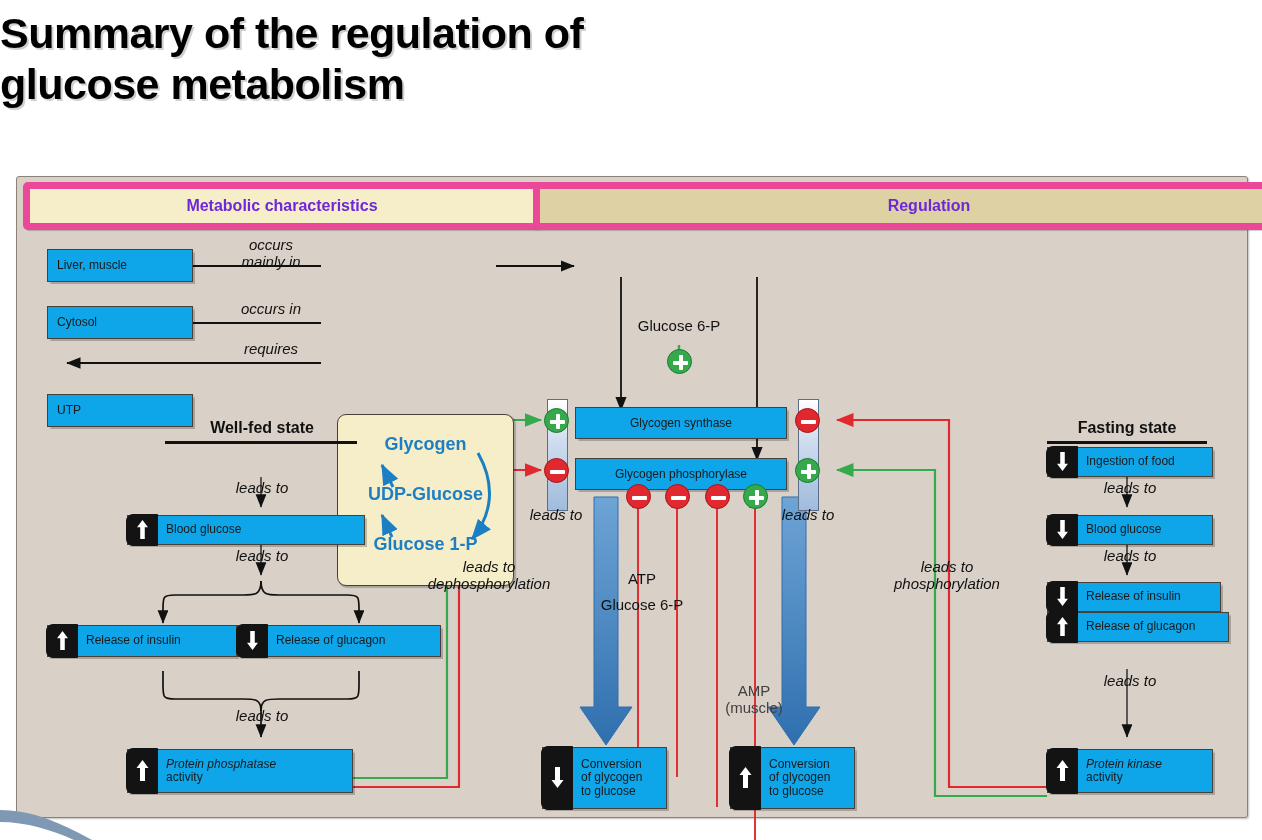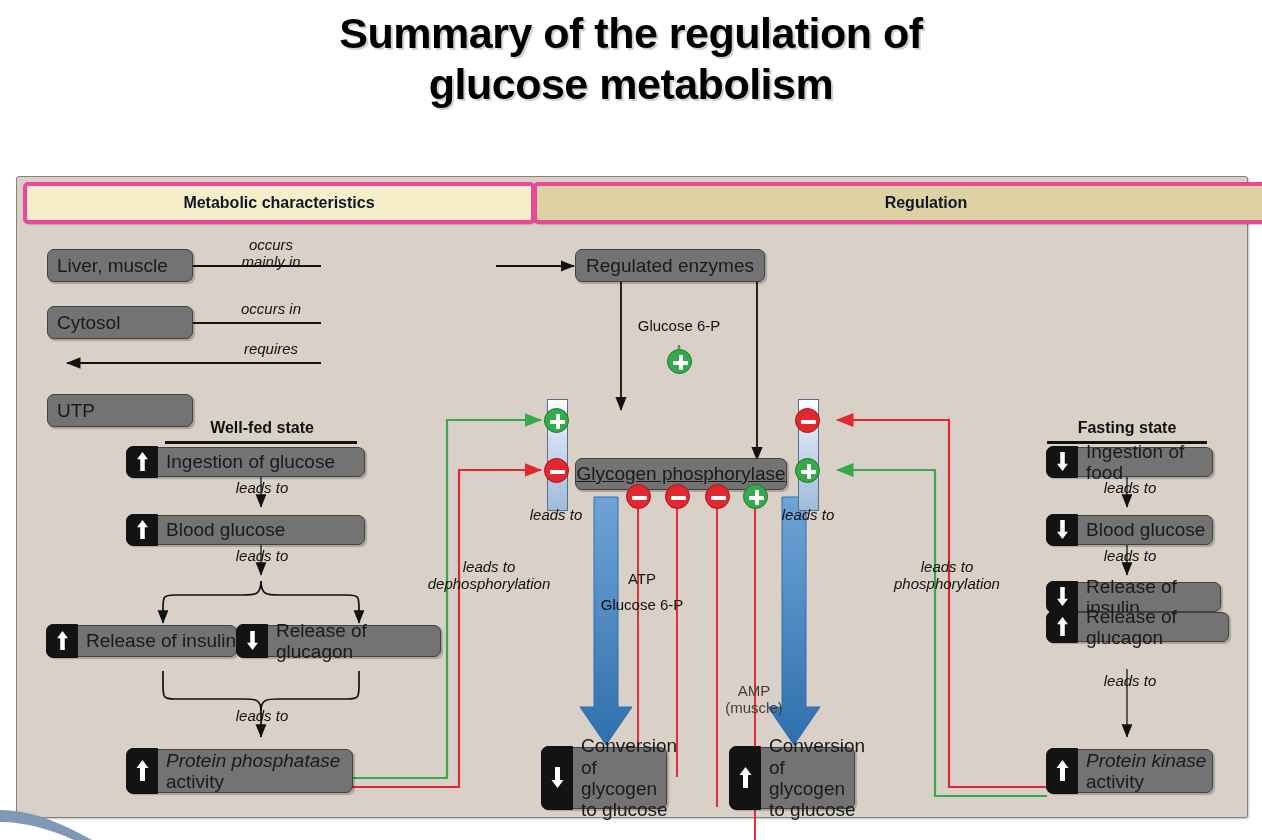--- a/index.html
+++ b/index.html
@@ -1,42 +1,42 @@
 <!DOCTYPE html>
 <html><head>
 <meta charset="utf-8">
 <style>
   html,body{margin:0;padding:0;background:#ffffff;}
   body{width:1262px;height:840px;position:relative;overflow:hidden;
        font-family:"Liberation Sans","DejaVu Sans",sans-serif;}
 
   
-  #title{position:absolute;left:0;top:8px;width:1262px;text-align:center;
+  #title{position:absolute;left:0;top:8px;width:1262px;
          font-size:43px;font-weight:bold;color:#000;line-height:1.18;
          letter-spacing:-0.5px;text-shadow:2px 2px 0 rgba(120,120,120,.35);}
 
   
   #swoosh{position:absolute;left:0;bottom:0;width:120px;height:46px;pointer-events:none;}
 
   
   #panel{position:absolute;left:16px;top:176px;width:1230px;height:640px;
          background:#d9d1c8;border:1px solid #8a8279;border-radius:3px;
          box-shadow:1px 1px 2px rgba(0,0,0,.25);}
 
-  .hdr{position:absolute;height:34px;border:4px solid #ec4899;border-radius:5px;
+  .hdr{position:absolute;height:34px;border:7px solid #ec4899;border-radius:5px;
        display:flex;align-items:center;justify-content:center;
-       font-size:16px;font-weight:bold;color:#0f172a;
+       font-size:16px;font-weight:bold;color:#6d28d9;
        box-shadow:1px 1px 1px rgba(0,0,0,.2);}
   #hdr-metab{left:6px;top:5px;width:504px;background:#f6eec9;}
   #hdr-reg{left:516px;top:5px;width:706px;background:#ded2a4;padding-left:36px;}
 
   
-  .box{position:absolute;background:#737373;border:1.6px solid #46403a;
-       border-radius:7px;display:flex;align-items:center;
-       font-size:19px;color:#1a1a1a;box-sizing:border-box;
+  .box{position:absolute;background:#0ea5e9;border:1.6px solid #46403a;
+       border-radius:0;display:flex;align-items:center;
+       font-size:12px;color:#1a1a1a;box-sizing:border-box;
        box-shadow:1.5px 1.5px 1px rgba(0,0,0,.22);}
   .box .txt{padding-left:9px;line-height:1.12;}
 
   
   .chip{position:absolute;left:-1.6px;top:-1.6px;bottom:-1.6px;width:30px;
         background:#131313;border:1.6px solid #131313;border-radius:7px 0 0 7px;
         display:flex;align-items:center;justify-content:center;}
   .chip svg{display:block;}
 
   
@@ -156,29 +156,47 @@
     <span class="txt">UTP</span>
   </div>
 
   <div class="elabel" style="left:196px;top:60px;width:116px;">
     <div>occurs</div>
     <div>mainly in</div>
   </div>
   <div class="elabel" style="left:196px;top:124px;width:116px;">occurs in</div>
   <div class="elabel" style="left:196px;top:164px;width:116px;">requires</div>
 
-
-  <div class="box" style="left:558px;top:72px;width:190px;height:33px;justify-content:center;">
-    <span>Regulated enzymes</span>
-  </div>
+  <div id="cyclebox">
+    <svg style="position:absolute;left:0;top:0;width:175px;height:170px;overflow:visible;">
+      <defs>
+        <marker id="ablu" markerWidth="8" markerHeight="8" refX="6.5" refY="2.8" orient="auto">
+          <path d="M0,0 L7,2.8 L0,5.6 z" fill="#1c7fc4"></path>
+        </marker>
+      </defs>
+
+      <path d="M54,122 L44,100" stroke="#1c7fc4" stroke-width="3" fill="none" marker-end="url(#ablu)"></path>
+
+      <path d="M55,72 L44,50" stroke="#1c7fc4" stroke-width="3" fill="none" marker-end="url(#ablu)"></path>
+
+      <path d="M140,38 C158,70 154,100 134,124" stroke="#1c7fc4" stroke-width="3" fill="none" marker-end="url(#ablu)"></path>
+    </svg>
+    <div class="cyc" style="top:19px;">Glycogen</div>
+    <div class="cyc" style="top:69px;">UDP-Glucose</div>
+    <div class="cyc" style="top:119px;">Glucose 1-P</div>
+  </div>
+
 
   <div style="position:absolute;left:600px;top:140px;width:124px;text-align:center;font-size:15px;color:#111;">Glucose 6-P</div>
   <div class="badge plus" style="left:650px;top:172px;"></div>
 
-  <div class="box it" style="left:558px;top:281px;width:212px;height:32px;justify-content:center;text-decoration:underline;">
+  <div class="box it" style="left:558px;top:230px;width:212px;height:32px;justify-content:center;">
+    <span>Glycogen synthase</span>
+  </div>
+  <div class="box it" style="left:558px;top:281px;width:212px;height:32px;justify-content:center;">
     <span>Glycogen phosphorylase</span>
   </div>
 
   <div class="gbar" style="left:530px;top:222px;height:110px;"></div>
   <div class="gbar" style="left:781px;top:222px;height:110px;"></div>
 
   <div class="badge plus" style="left:527px;top:231px;"></div>
   <div class="badge minus" style="left:527px;top:281px;"></div>
   <div class="badge minus" style="left:778px;top:231px;"></div>
   <div class="badge plus" style="left:778px;top:281px;"></div>
@@ -229,28 +247,20 @@
     <div class="txt" style="padding-left:38px;">
       <div>Conversion</div>
       <div>of glycogen</div>
       <div>to glucose</div>
     </div>
   </div>
 
   <div class="colhead" style="left:140px;top:242px;width:210px;">Well-fed state</div>
   <div class="colrule" style="left:148px;top:264px;width:192px;"></div>
 
-  <div class="box" style="left:110px;top:270px;width:238px;height:30px;">
-    <div class="chip">
-      <svg width="13" height="20" viewBox="0 0 13 22">
-          <path d="M6.5,0 L12.5,8 H9 v13 H4 V8 H0.5 z" fill="#fff"></path>
-        </svg>
-    </div>
-    <span class="txt" style="padding-left:38px;">Ingestion of glucose</span>
-  </div>
 
   <div class="elabel" style="left:190px;top:303px;width:110px;">leads to</div>
 
   <div class="box" style="left:110px;top:338px;width:238px;height:30px;">
     <div class="chip">
       <svg width="13" height="20" viewBox="0 0 13 22">
           <path d="M6.5,0 L12.5,8 H9 v13 H4 V8 H0.5 z" fill="#fff"></path>
         </svg>
     </div>
     <span class="txt" style="padding-left:38px;">Blood glucose</span>

